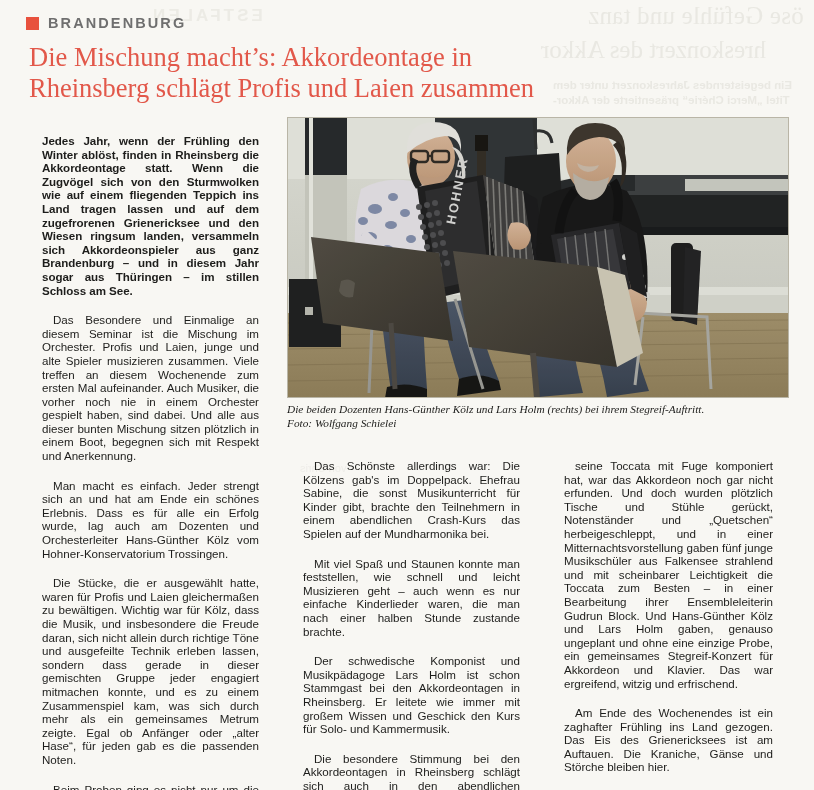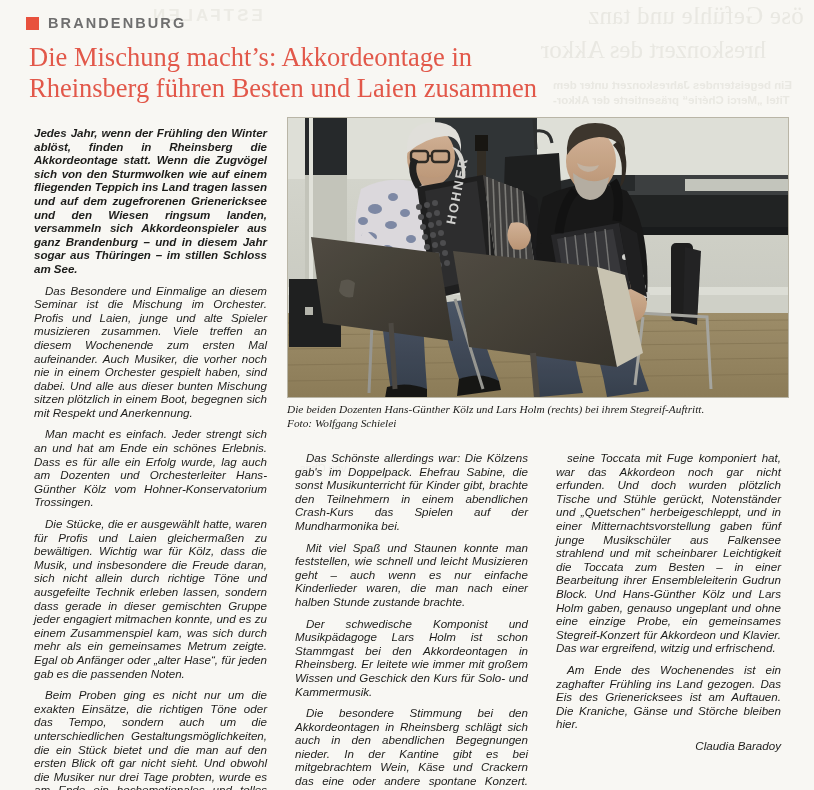--- a/index.html
+++ b/index.html
@@ -108,23 +108,22 @@
   
   .col {
     position: absolute;
     font-size: 11.6px;
     line-height: 13.6px;
     color: #1d1d1b;
     text-align: justify;
     hyphens: manual;
   }
   .col p {
-    margin: 8px;
+    margin: 16px;
     text-indent: 11px;
-    font-style: italic;
   }
   .col p.lead {
     font-weight: bold;
     text-indent: 0;
     letter-spacing: -0.05px;
   }
   .sig {
     text-align: right;
     font-style: italic;
     text-indent: 0;
@@ -177,21 +176,21 @@
 Titel „Merci Chérie“ präsentierte der Akkor-</div>
   <div class="bleed bleed-mid">von Chris</div>
 
   <div class="kicker">
     <span class="kicker-square"></span>
     <span class="kicker-text">BRANDENBURG</span>
   </div>
 
   <h1 class="headline">
     <span class="l1">Die Mischung macht’s: Akkordeontage in</span>
-    <span class="l2">Rheinsberg führen Besten und Laien zusammen</span>
+    <span class="l2">Rheinsberg schlägt Profis und Laien zusammen</span>
   </h1>
 
   <div class="photo-wrap">
     <svg class="photo" viewBox="0 0 502 281" preserveAspectRatio="none">
       <defs>
         <linearGradient id="wall" x1="0" y1="0" x2="0" y2="1">
           <stop offset="0" stop-color="#dfe0da"></stop>
           <stop offset="1" stop-color="#cfd0c8"></stop>
         </linearGradient>
         <linearGradient id="floor" x1="0" y1="0" x2="0" y2="1">

